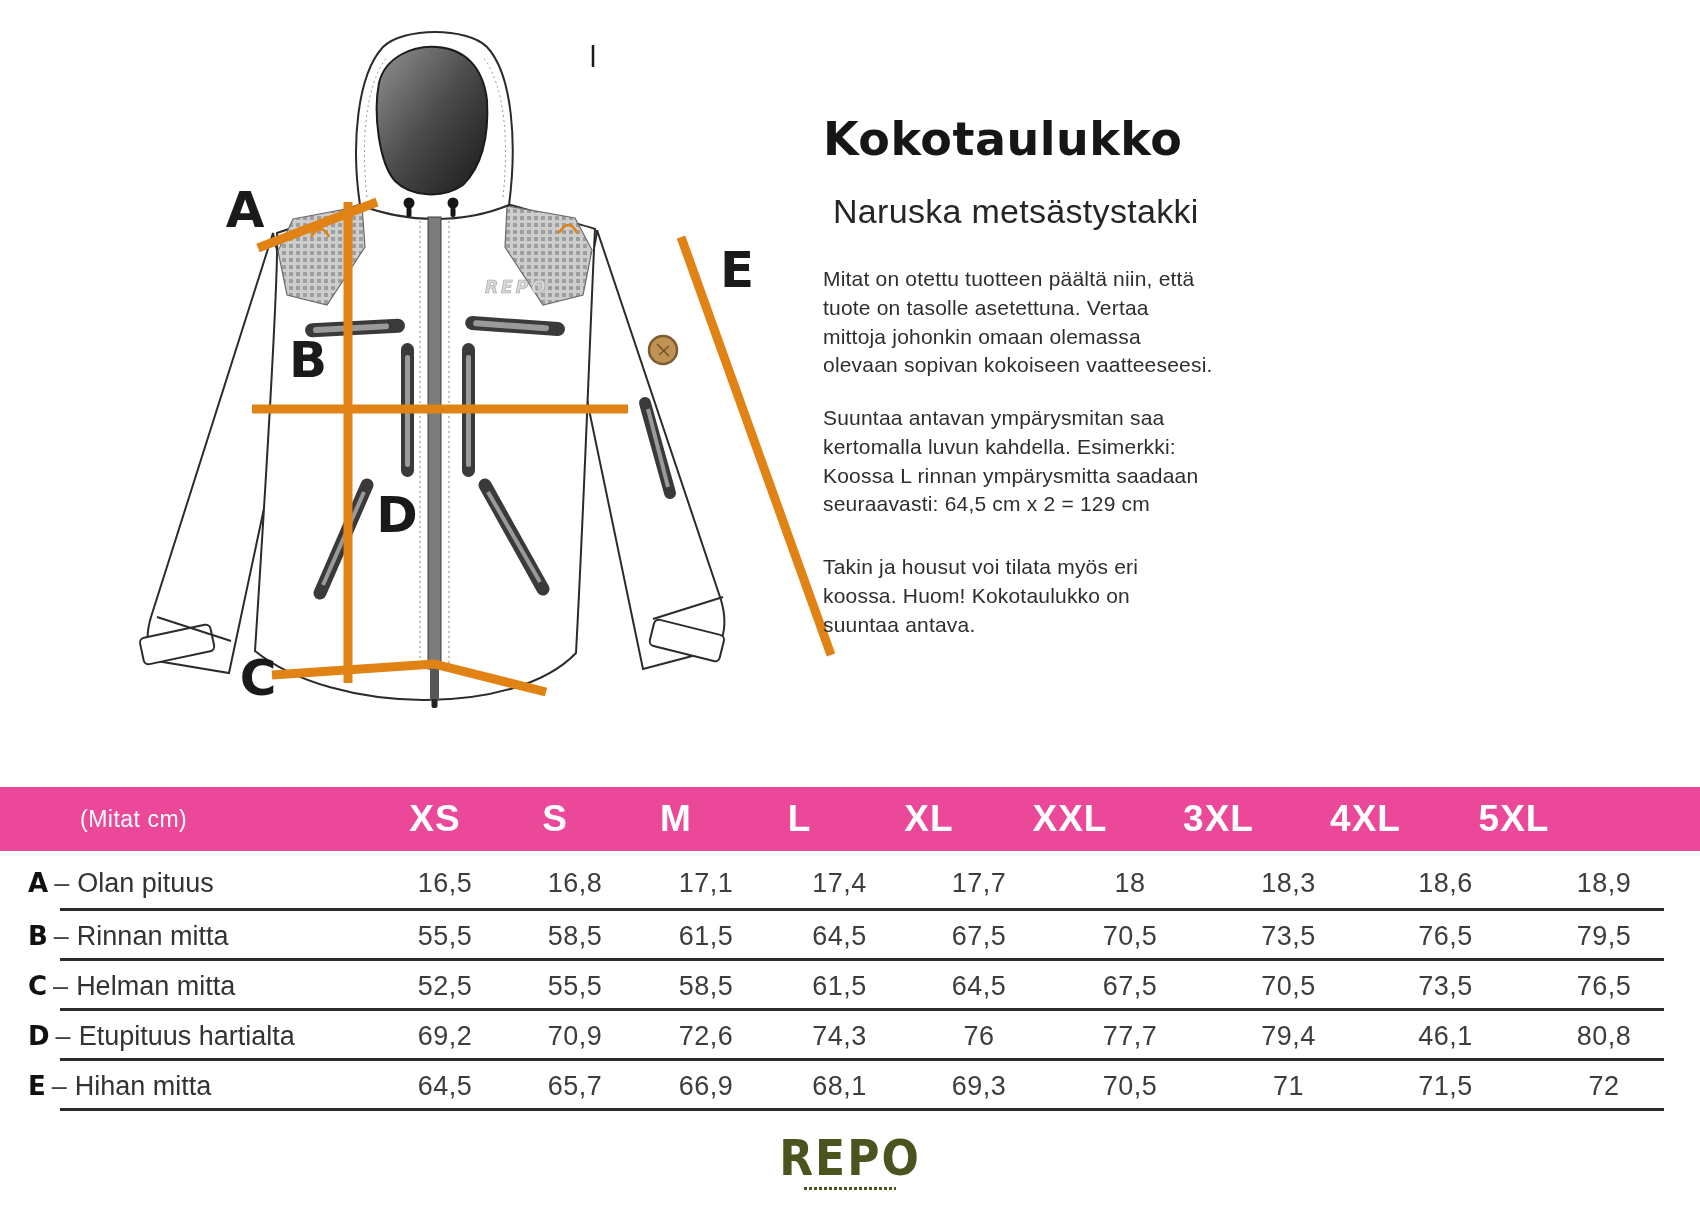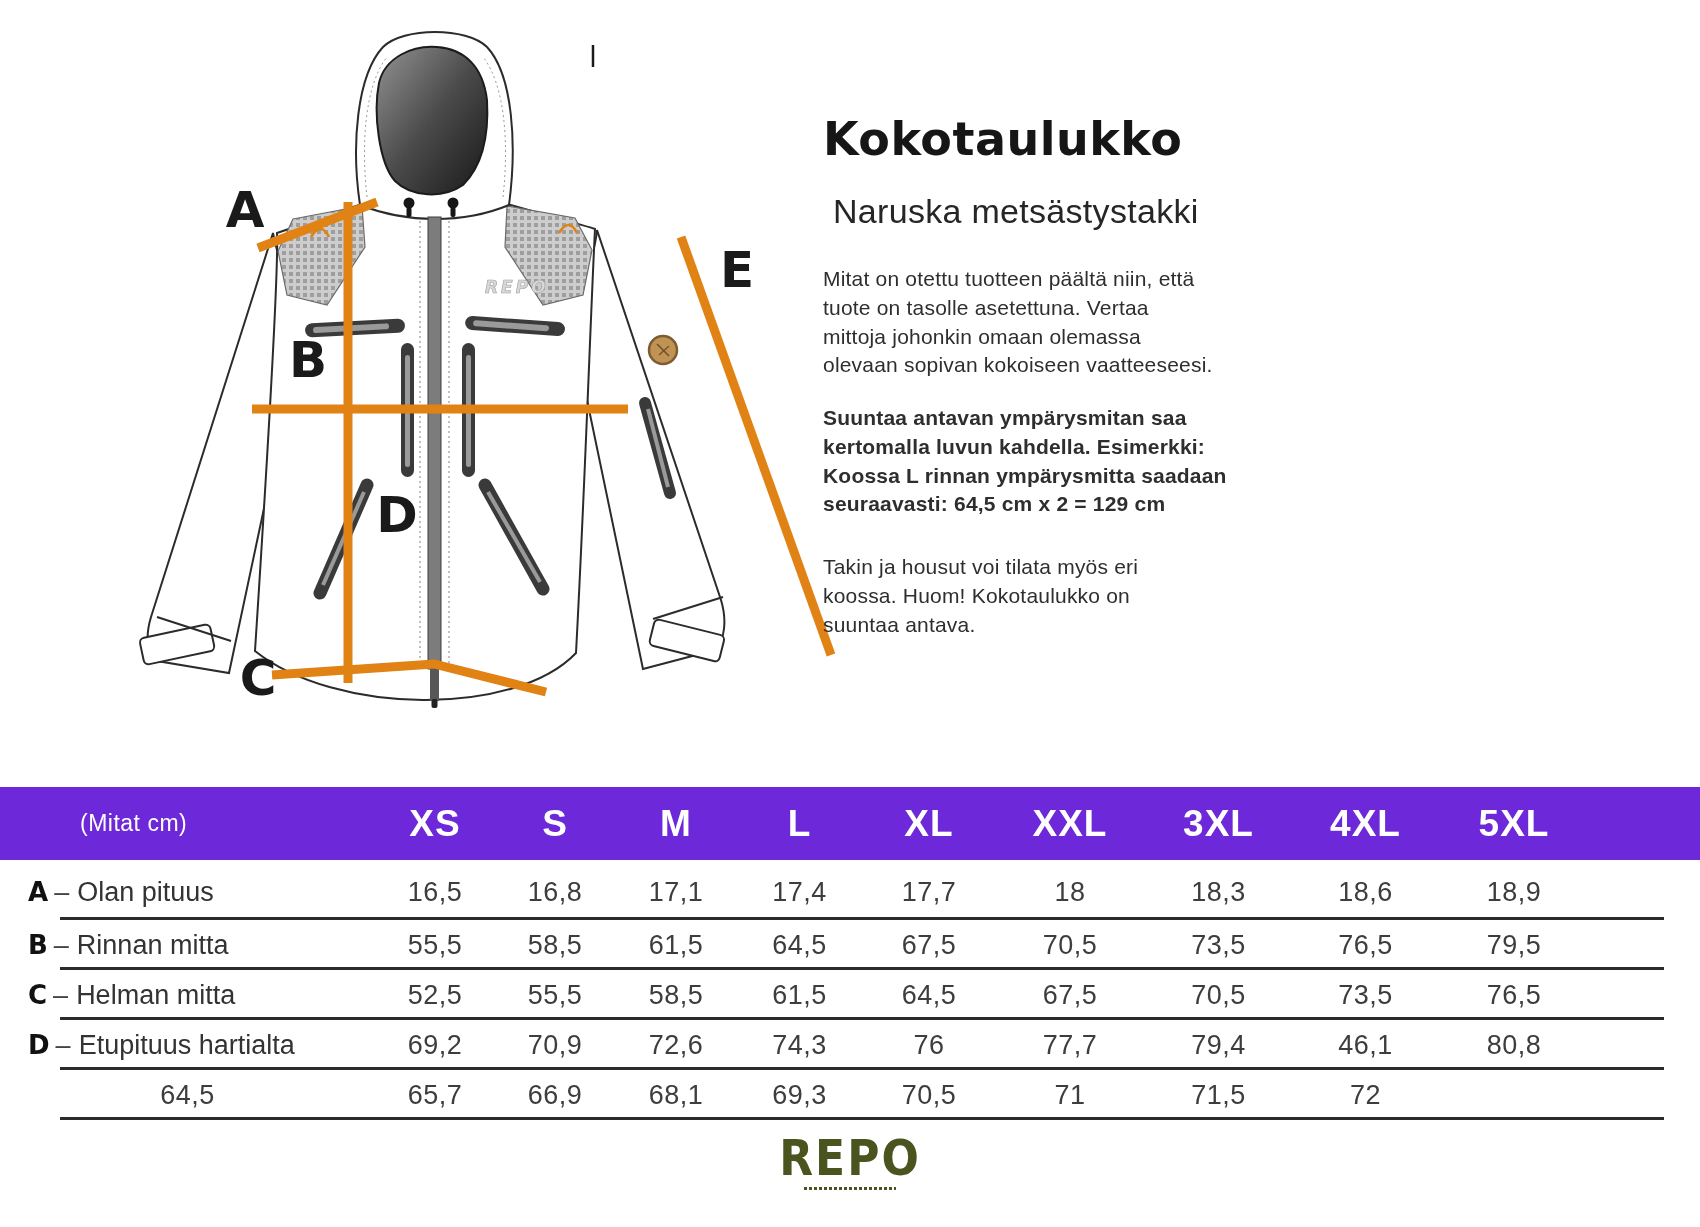--- a/index.html
+++ b/index.html
@@ -10,30 +10,30 @@
   
   .diagram{position:absolute;left:15px;top:5px;width:860px;height:720px;}
   
   .info{position:absolute;left:823px;top:112px;width:520px;}
   .info .title{
     font-family:"DejaVu Sans", sans-serif;font-weight:bold;
     font-size:46px;letter-spacing:.5px;color:#161616;
   }
   .info .subtitle{margin-top:26px;font-size:34px;font-weight:400;color:#262626;letter-spacing:.3px;margin-left:10px;}
   .info .para{margin-top:34px;font-size:21px;line-height:1.37;color:#2e2e2e;white-space:pre-line;letter-spacing:.2px;}
-  .info .para.p2{margin-top:24px;font-weight:bold;}
+  .info .para.p2{margin-top:24px;}
   .info .para.p3{}
   
   .size-table{position:absolute;top:787px;left:0;width:1700px;
     --cols:375px 120px 120px 122px 125px 134px 148px 149px 145px 152px;}
-  .thead{height:73px;background:#6d28d9;display:grid;grid-template-columns:var(--cols);
+  .thead{height:64px;background:#ec4899;display:grid;grid-template-columns:var(--cols);
     align-items:center;color:#ffffff;}
   .thead .unit{padding-left:80px;font-size:23px;letter-spacing:.5px;font-weight:400;}
   .thead .size{font-size:37px;font-weight:700;text-align:center;letter-spacing:1px;}
-  .trow{display:grid;grid-template-columns:var(--cols);align-items:center;height:50px;position:relative;}
+  .trow{display:grid;grid-template-columns:var(--cols);align-items:center;height:50px;position:relative;gap:10px;}
   .trow.first{height:60px;padding-top:4px;box-sizing:border-box;}
   .trow::after{content:"";position:absolute;left:60px;right:36px;bottom:0;border-bottom:3px solid #2b2b2b;}
   .rlabel{padding-left:28px;font-size:27px;color:#333;white-space:nowrap;}
   .rlabel .ltr{font-family:"DejaVu Sans", sans-serif;font-weight:bold;color:#111;font-size:26px;}
   .rlabel .dash{padding:0 8px 0 6px;color:#444;}
   .tval{font-size:27px;color:#3d3d3d;text-align:center;letter-spacing:.5px;}
   
   .footer{position:absolute;top:1128px;left:0;width:1700px;text-align:center;}
   .repo-logo{
     display:inline-block;font-family:"DejaVu Sans", sans-serif;font-weight:bold;
@@ -238,20 +238,21 @@
     <div class="tval">72,6</div>
     <div class="tval">74,3</div>
     <div class="tval">76</div>
     <div class="tval">77,7</div>
     <div class="tval">79,4</div>
     <div class="tval">46,1</div>
     <div class="tval">80,8</div>
   </div>
 
   <div class="trow">
+    <div class="rlabel"><span class="ltr">E</span><span class="dash">–</span><span>Hihan mitta</span></div>
     <div class="tval">64,5</div>
     <div class="tval">65,7</div>
     <div class="tval">66,9</div>
     <div class="tval">68,1</div>
     <div class="tval">69,3</div>
     <div class="tval">70,5</div>
     <div class="tval">71</div>
     <div class="tval">71,5</div>
     <div class="tval">72</div>
   </div>

